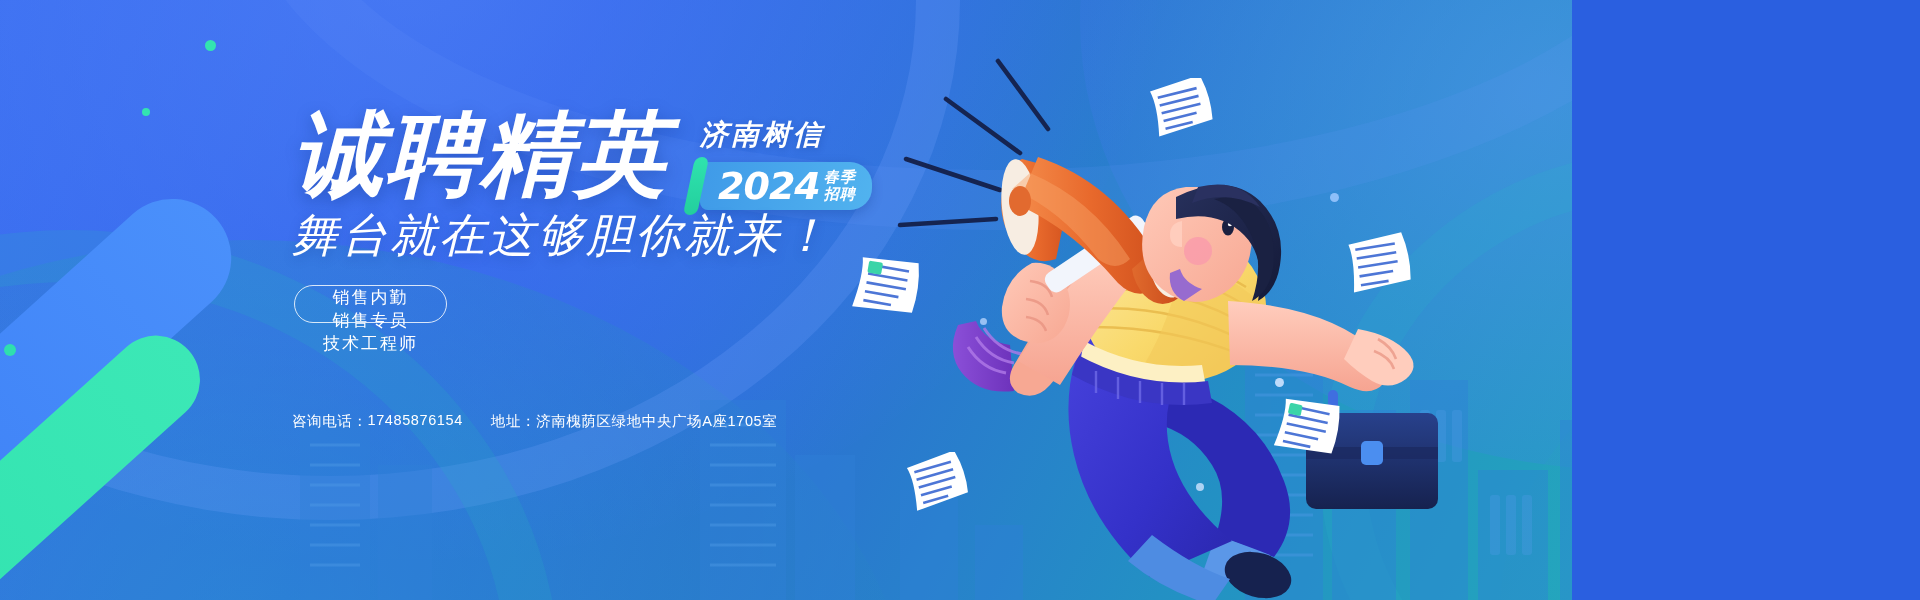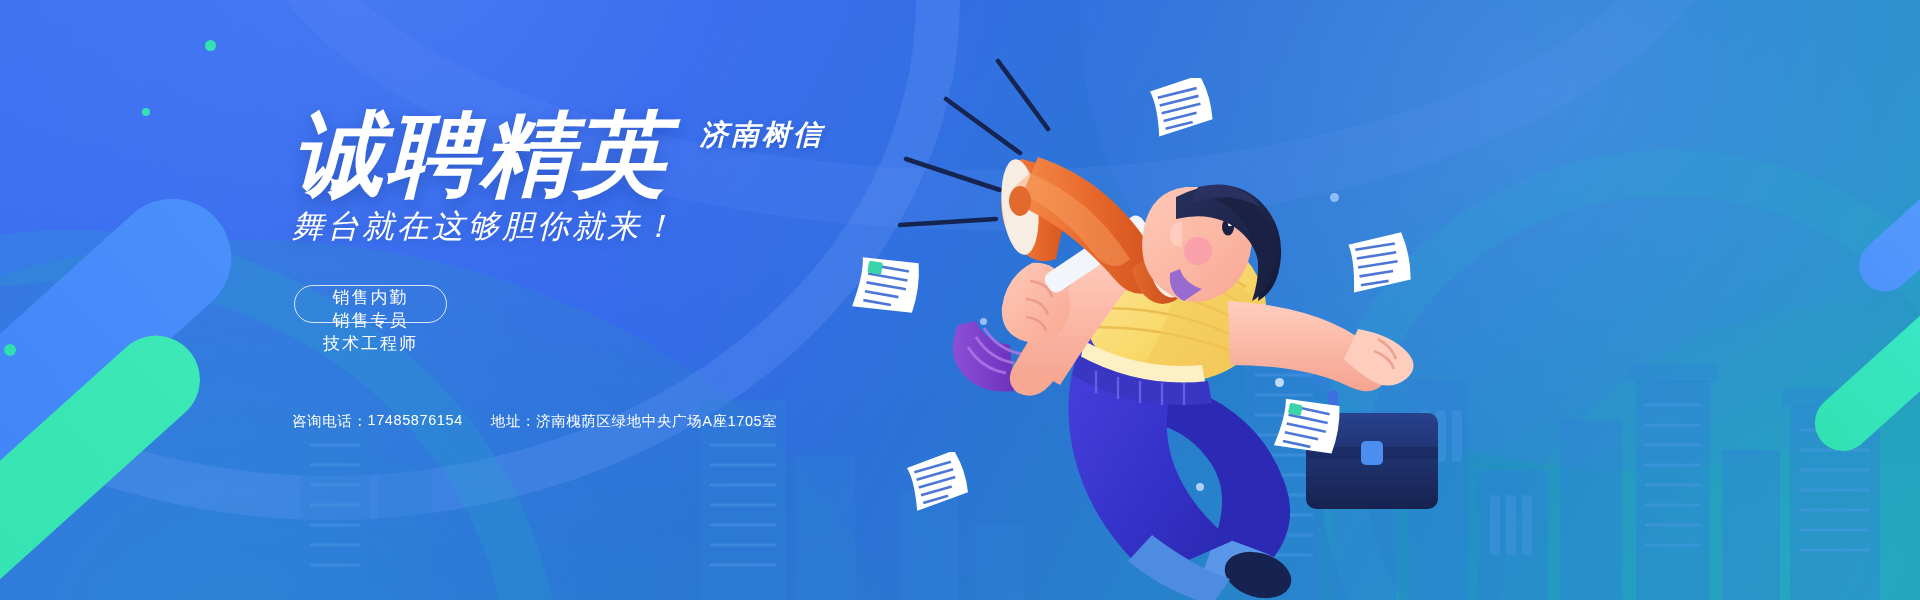--- a/index.html
+++ b/index.html
@@ -3,21 +3,21 @@
 <meta charset="utf-8">
 <title>Recruitment Banner</title>
 <style>
   * { margin:0; padding:0; box-sizing:border-box; }
   html,body { width:1920px; height:600px; overflow:hidden; }
   body {
     font-family:"Liberation Sans","DejaVu Sans",sans-serif;
     background:#2a5fe0;
   }
   #banner {
-    position:relative; width:1920px; height:600px; overflow:hidden;
+    position:relative; width:1572px; height:600px; overflow:hidden;
     background:linear-gradient(118deg,#3b6ff0 0%,#2f63e8 32%,#2a78cf 58%,#2390c4 78%,#23a5bd 100%);
   }
 
   
   .bg-layer { position:absolute; inset:0; overflow:hidden; }
 
   
   .swirl { position:absolute; border-radius:50%; }
   .swirl-a {
     width:1500px; height:1200px; left:-340px; top:-640px;
@@ -101,21 +101,21 @@
     font-family:"DejaVu Sans","Liberation Sans",sans-serif;
   }
   .badge-sub {
     display:flex; flex-direction:column; margin-left:4px;
     font-size:15px; font-weight:bold; font-style:italic; color:#ffffff;
     line-height:1.08; letter-spacing:1px;
   }
 
   .tagline {
     position:absolute; left:292px; top:205px;
-    font-size:32px; font-style:italic; font-weight:300; color:#ffffff;
+    font-size:46px; font-style:italic; font-weight:300; color:#ffffff;
     letter-spacing:3px; white-space:nowrap;
     font-family:"DejaVu Sans","Liberation Sans",sans-serif;
     text-shadow:0 3px 12px rgba(13,48,130,.28);
   }
 
   .positions {
     position:absolute; left:294px; top:285px;
     display:flex; align-items:center;
     border:1.6px solid rgba(255,255,255,.82);
     border-radius:24px; height:38px; padding:0 26px;flex-direction:column;
@@ -381,20 +381,27 @@
       <path d="M16 14 H54 M16 22 H54 M16 30 H54 M16 38 H48 M16 46 H42"></path>
     </g>
   </svg>
 
   <div class="content">
 
     <div class="headline-row">
       <div class="headline">诚聘精英</div>
       <div class="badge-stack">
         <div class="company">济南树信</div>
+        <div class="badge">
+          <span class="badge-year">2024</span>
+          <span class="badge-sub">
+            <span>春季</span>
+            <span>招聘</span>
+          </span>
+        </div>
       </div>
     </div>
 
     <div class="tagline">舞台就在这够胆你就来！</div>
 
     <div class="positions">
       <span class="pos-item">销售内勤</span>
       <span class="pos-sep"></span>
       <span class="pos-item">销售专员</span>
       <span class="pos-sep"></span>

